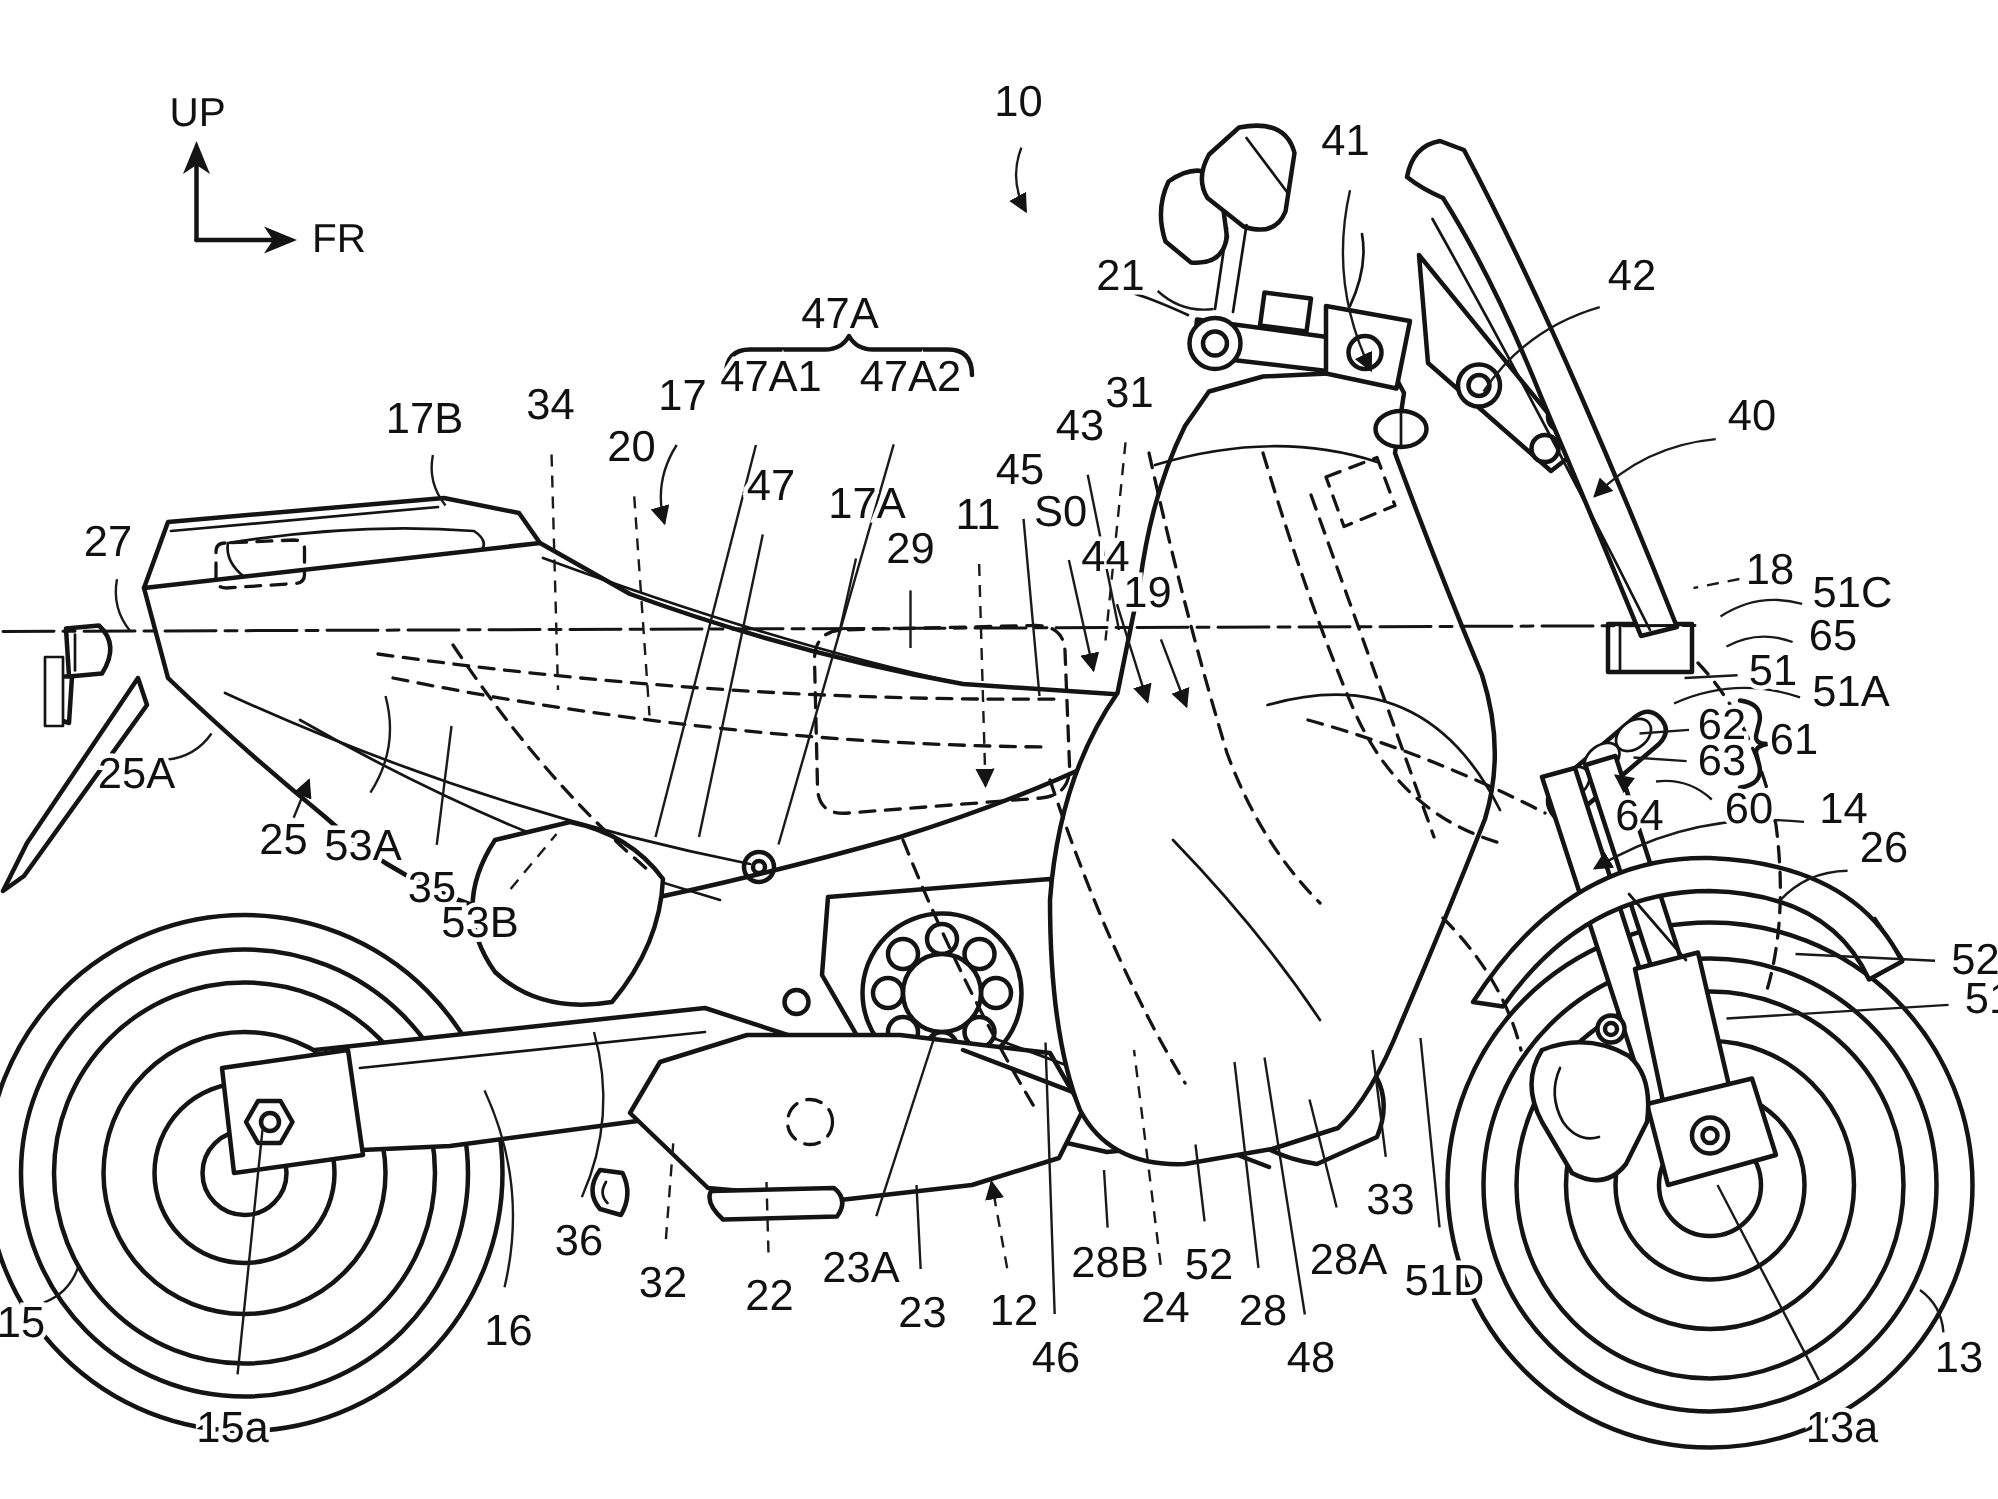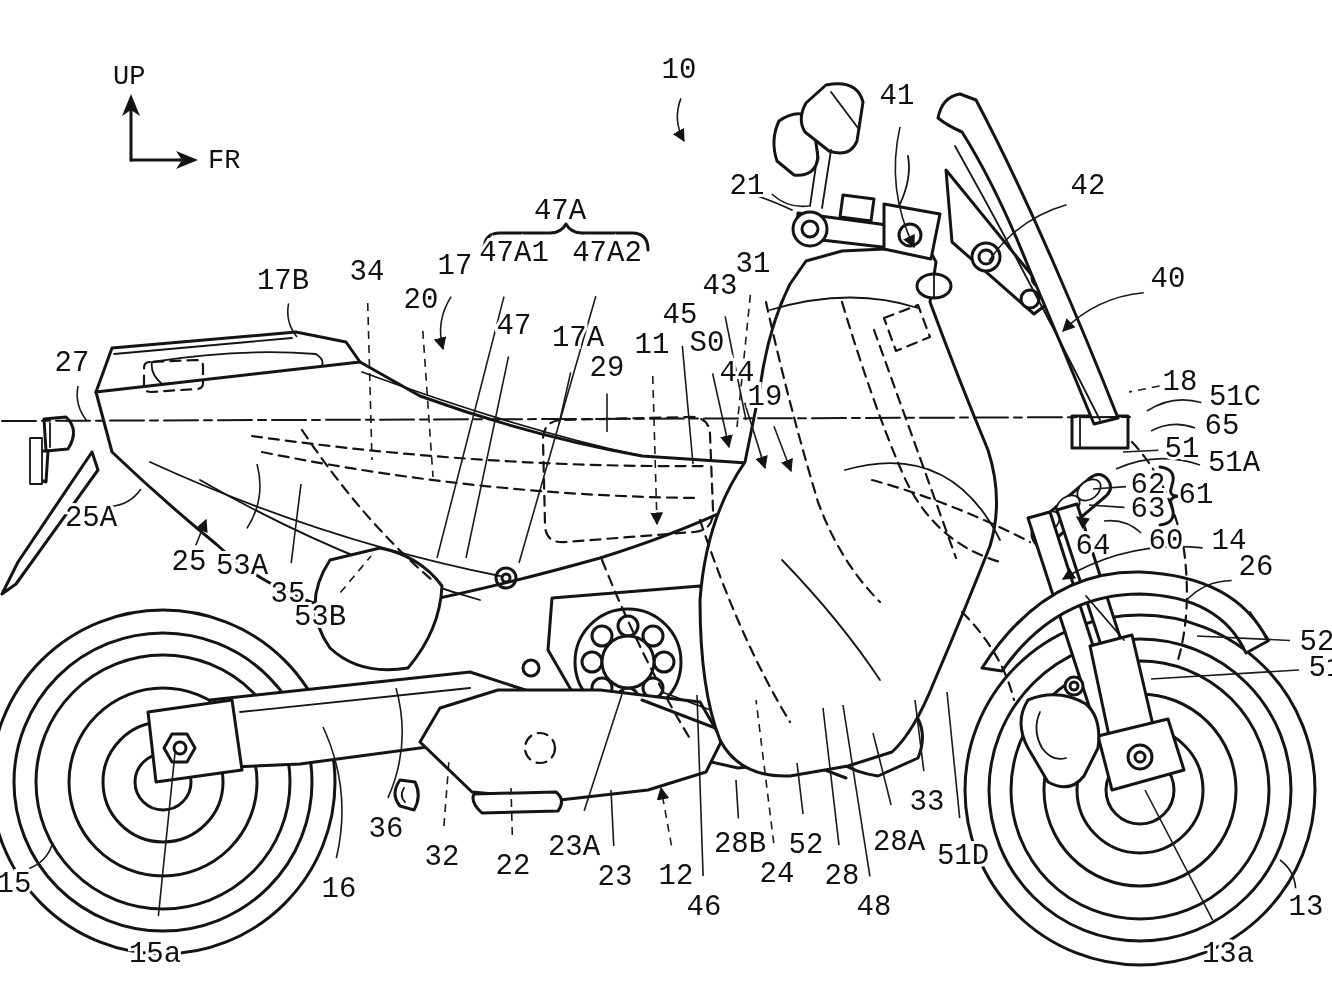--- a/index.html
+++ b/index.html
@@ -1,17 +1,17 @@
 <!DOCTYPE html>
 <html><head>
 <meta charset="utf-8">
 <style>
   html,body{margin:0;padding:0;background:#ffffff;}
   .canvas{position:relative;width:1332px;height:999px;background:#ffffff;overflow:hidden;
-          font-family:Liberation Mono, monospace;}
+          font-family:Liberation Sans, sans-serif;}
   svg{position:absolute;inset:0;}
   .ink{stroke:#141414;fill:none;stroke-width:3;stroke-linejoin:round;stroke-linecap:round;}
   .fillw{fill:#ffffff;}
   .thin{stroke-width:1.8;}
   .dashed{stroke-width:2.2;stroke-dasharray:10 7;}
   .centerline{stroke-width:2;stroke-dasharray:34 6 8 6;}
   text.ref{font-size:29px;fill:#111111;text-anchor:middle;dominant-baseline:middle;
            paint-order:stroke;stroke:#ffffff;stroke-width:6;font-weight:500;}
   text.axis{font-size:27px;fill:#111111;dominant-baseline:middle;
             paint-order:stroke;stroke:#ffffff;stroke-width:5;font-weight:500;}

